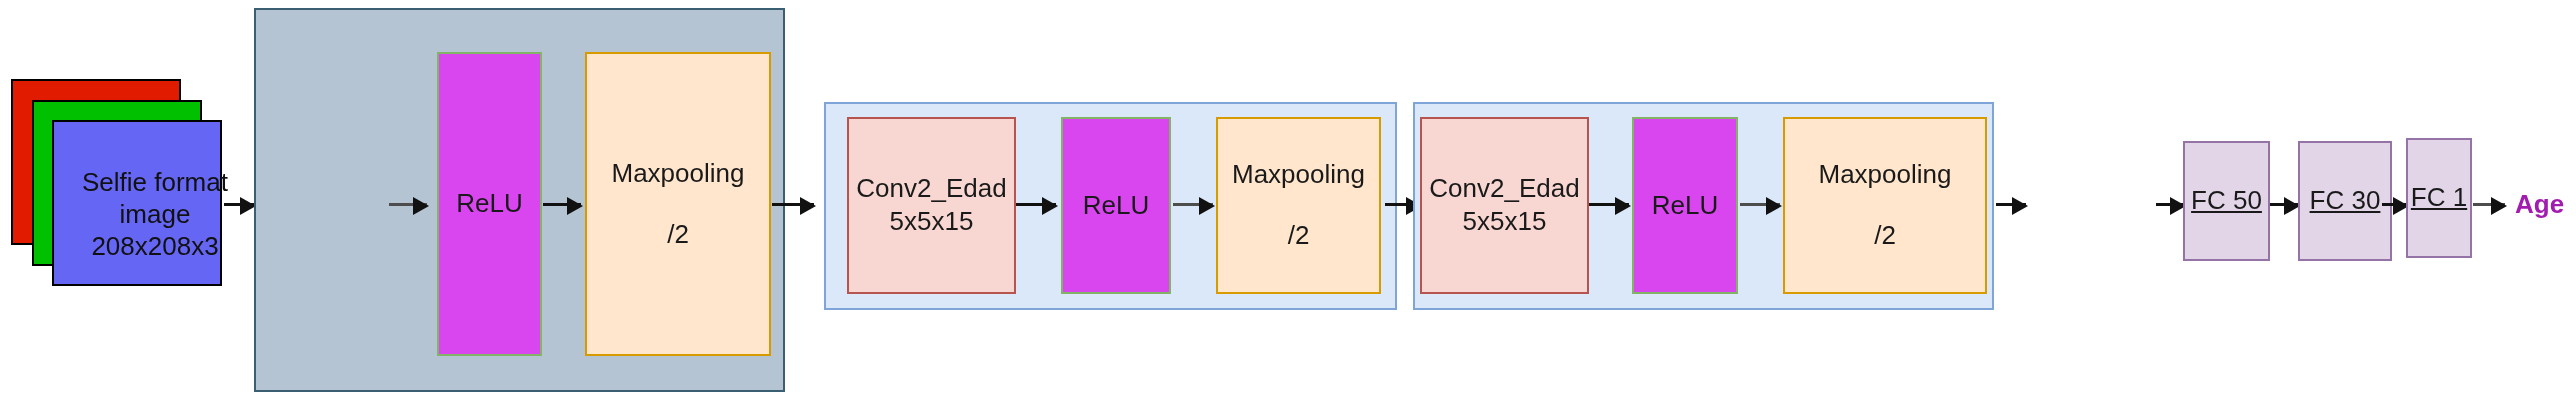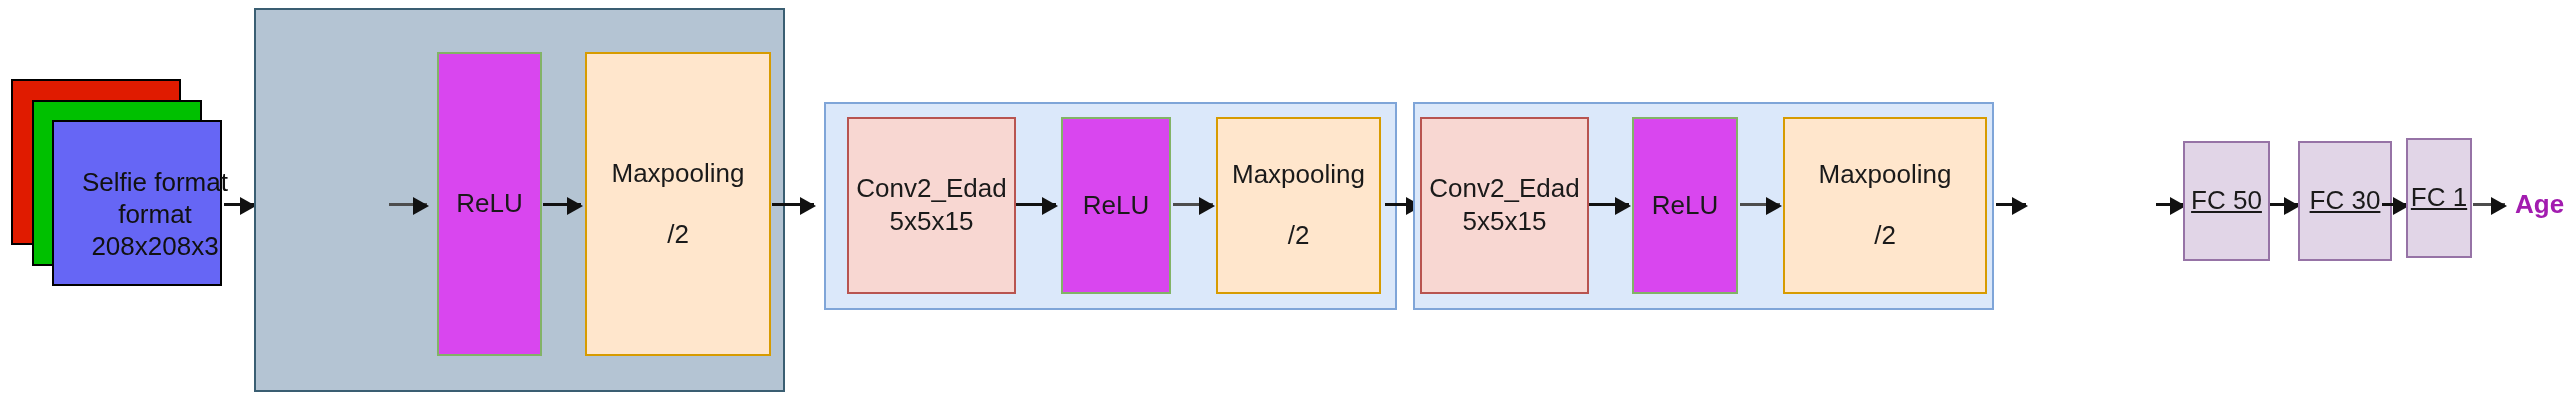--- a/index.html
+++ b/index.html
@@ -56,21 +56,21 @@
 </head>
 <body>
 
 <div id="canvas">
 
   <div class="imglayer img-red" style="left:10.8px;  top:79px;  width:170px; height:166px;"></div>
   <div class="imglayer img-green" style="left:32px;  top:100px; width:170px; height:166px;"></div>
   <div class="imglayer img-blue" style="left:52px;  top:120px; width:170px; height:166px;"></div>
   <div class="img-caption" style="left:52px; top:132px; width:206px; height:166px;">
     <div>Selfie format</div>
-    <div>format</div>
+    <div>image</div>
     <div>208x208x3</div>
   </div>
 
   <div class="arrow" style="left:224px; top:203px; width:30px;"></div>
 
   <div class="group group-grey" style="left:254px; top:8.3px; width:531px; height:384px;"></div>
 
 
   <div class="arrow grey" style="left:389px; top:203px; width:38px;"></div>
 

